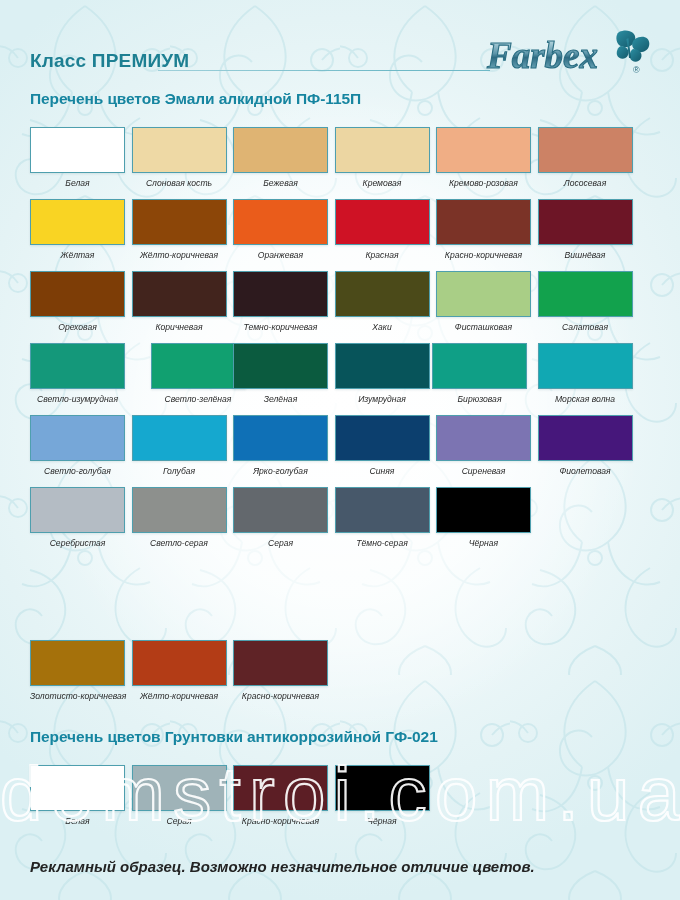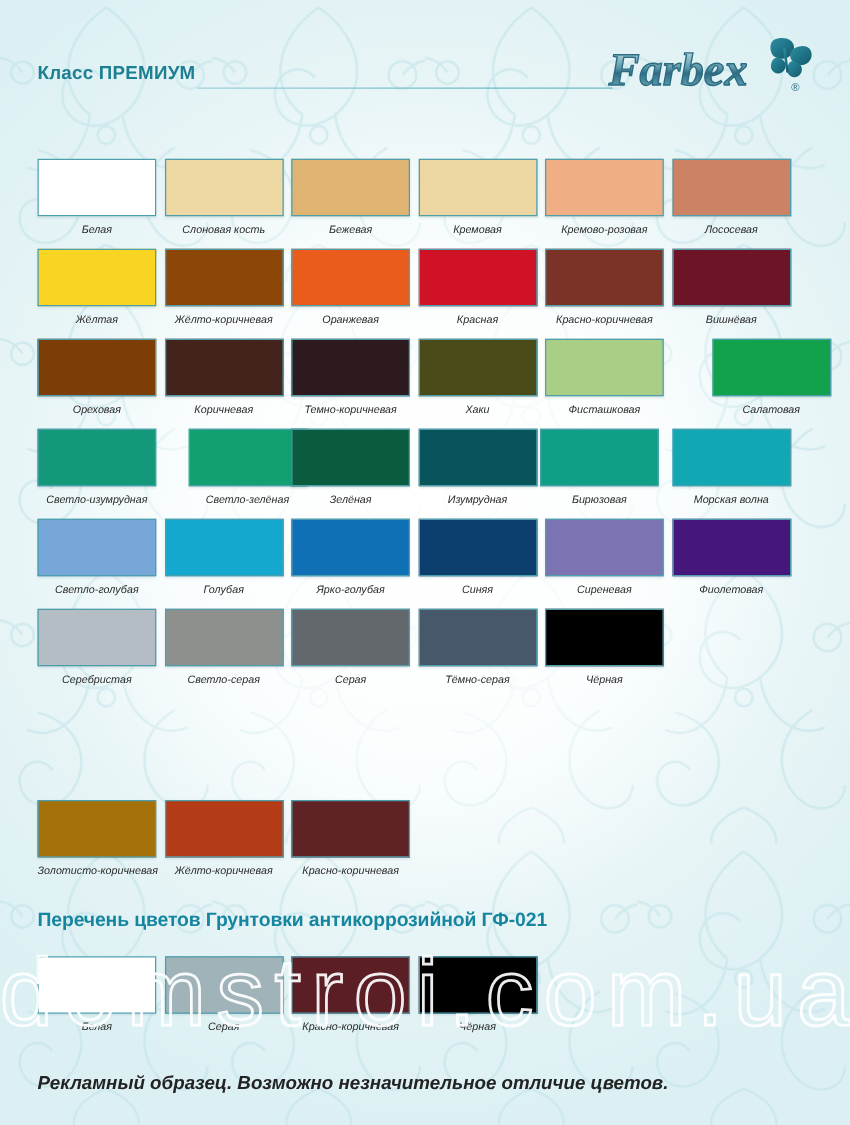--- a/index.html
+++ b/index.html
@@ -24,21 +24,21 @@
   #vig{
     position:absolute;inset:0;
     background:radial-gradient(ellipse 62% 50% at 50% 46%, rgba(255,255,255,.92) 0%, rgba(255,255,255,.70) 40%, rgba(255,255,255,0) 72%);
     pointer-events:none;
   }
   #content{position:absolute;inset:0;}
 
   
   .hdr{position:absolute;left:30px;top:50px;right:30px;height:34px;}
   .klass{
-    font-size:15px;font-weight:bold;color:#1d7f92;
+    font-size:19px;font-weight:bold;color:#1d7f92;
     letter-spacing:.2px;white-space:nowrap;
     position:absolute;left:0;top:0;
     font-family:"Liberation Sans", sans-serif;
   }
   .hrule{
     position:absolute;left:128px;right:160px;top:20px;height:1px;
     background:linear-gradient(to right,#9fd0da,#6fb9c7 70%,#6fb9c7);
   }
   .logo{position:absolute;right:0;top:-22px;width:165px;height:52px;}
 
@@ -143,20 +143,21 @@
           <path d="M136 18 C 141 18, 145 22, 143 27 C 141 32, 134 32, 132 27 C 131 23, 133 19, 136 18 Z"></path>
           <path d="M148 21 C 154 21, 158 25, 156 30 C 154 35, 147 35, 145 30 C 144 26, 146 22, 148 21 Z"></path>
           <path d="M143.5 10 L 146 30 L 144 30 L 141.5 11 Z"></path>
         </g>
 
         <text x="2" y="40" font-family="'Liberation Serif',serif" font-size="37" font-weight="bold" font-style="italic" fill="url(#lgf)" stroke="#2a6d82" stroke-width="1.1">Farbex</text>
         <text x="148" y="45" font-family="'Liberation Sans',sans-serif" font-size="9" fill="#2a6d82">®</text>
       </svg>
     </div>
 
+    <div class="sect-title" style="top:90px">Перечень цветов Эмали алкидной ПФ-115П</div>
     <div class="grid" id="grid-0" style="top:127px">
         <div class="row">
           <div class="cell" style="left: 0px;">
             <div class="chip" style="background: rgb(255, 255, 255); border-color: rgb(78, 159, 174);"></div>
             <div class="cap">Белая</div>
           </div>
           <div class="cell" style="left: 101.5px;">
             <div class="chip" style="background: rgb(238, 217, 165); border-color: rgb(78, 159, 174);"></div>
             <div class="cap">Слоновая кость</div>
           </div>
@@ -217,21 +218,21 @@
             <div class="cap">Темно-коричневая</div>
           </div>
           <div class="cell" style="left: 304.5px;">
             <div class="chip" style="background: rgb(75, 74, 25); border-color: rgb(78, 159, 174);"></div>
             <div class="cap">Хаки</div>
           </div>
           <div class="cell" style="left: 406px;">
             <div class="chip" style="background: rgb(169, 206, 134); border-color: rgb(78, 159, 174);"></div>
             <div class="cap">Фисташковая</div>
           </div>
-          <div class="cell" style="left: 507.5px; margin-left: 32px;">
+          <div class="cell" style="left: 507.5px;">
             <div class="chip" style="background: rgb(18, 162, 77); border-color: rgb(78, 159, 174);"></div>
             <div class="cap">Салатовая</div>
           </div>
         </div>
         <div class="row">
           <div class="cell" style="left: 0px;">
             <div class="chip" style="background: rgb(20, 152, 122); border-color: rgb(78, 159, 174);"></div>
             <div class="cap">Светло-изумрудная</div>
           </div>
           <div class="cell" style="left: 101.5px; padding-left: 19px;">

